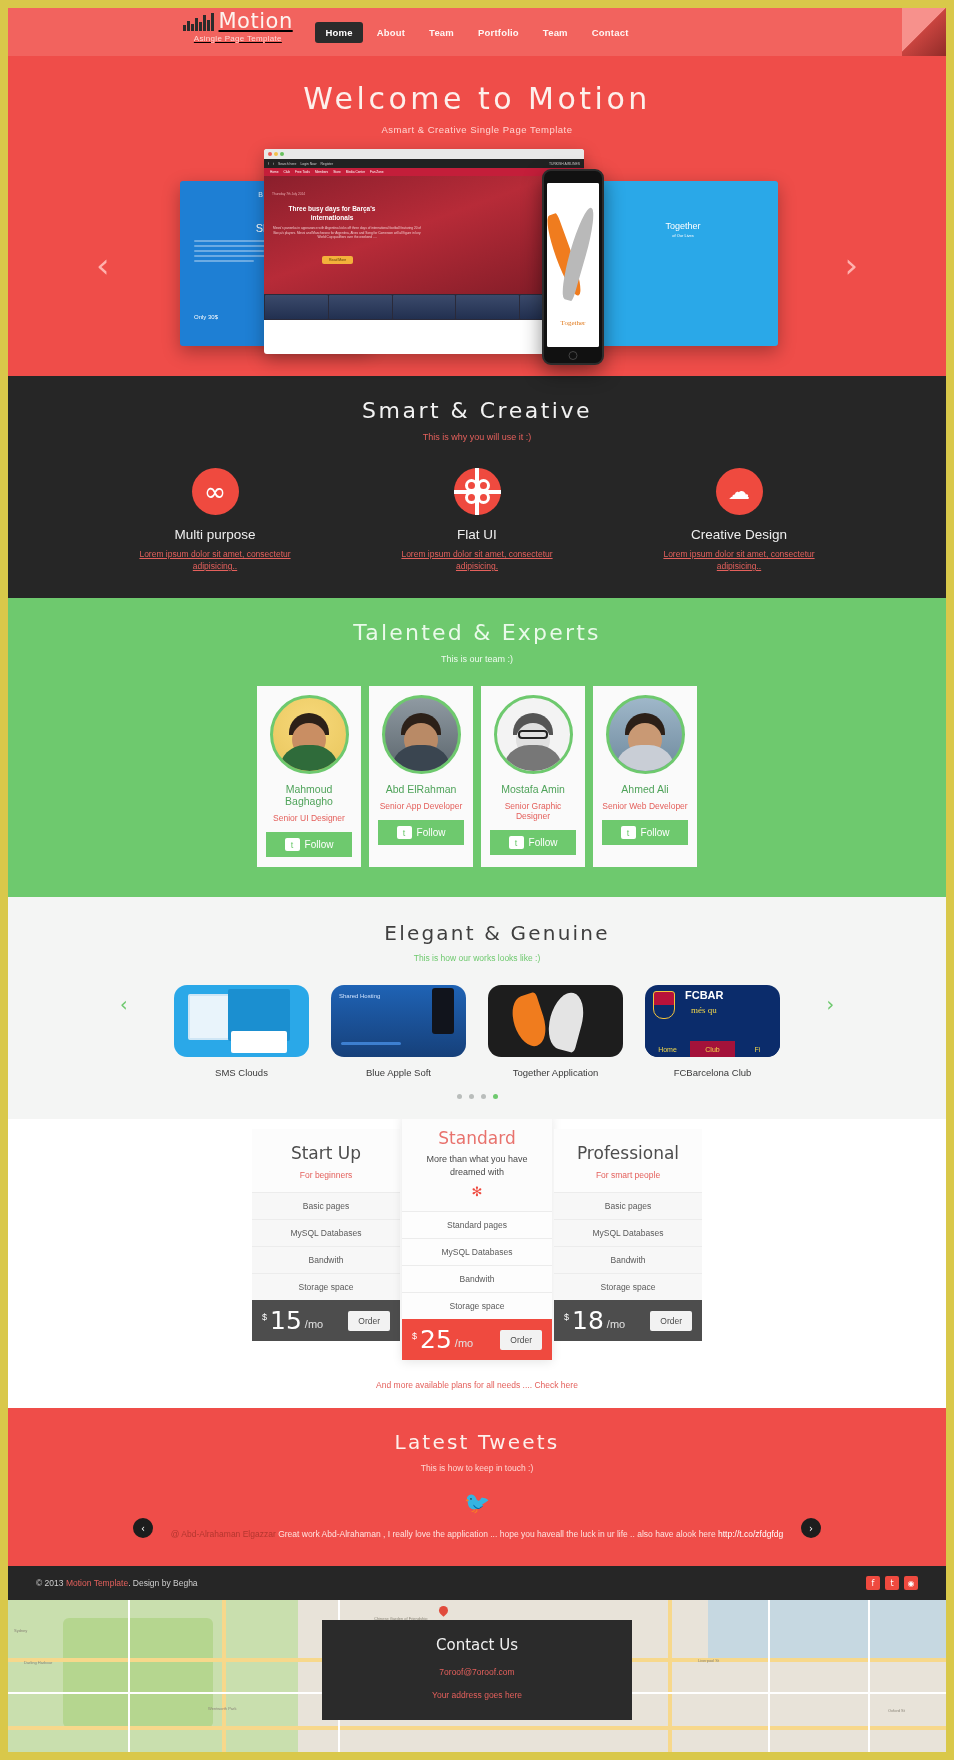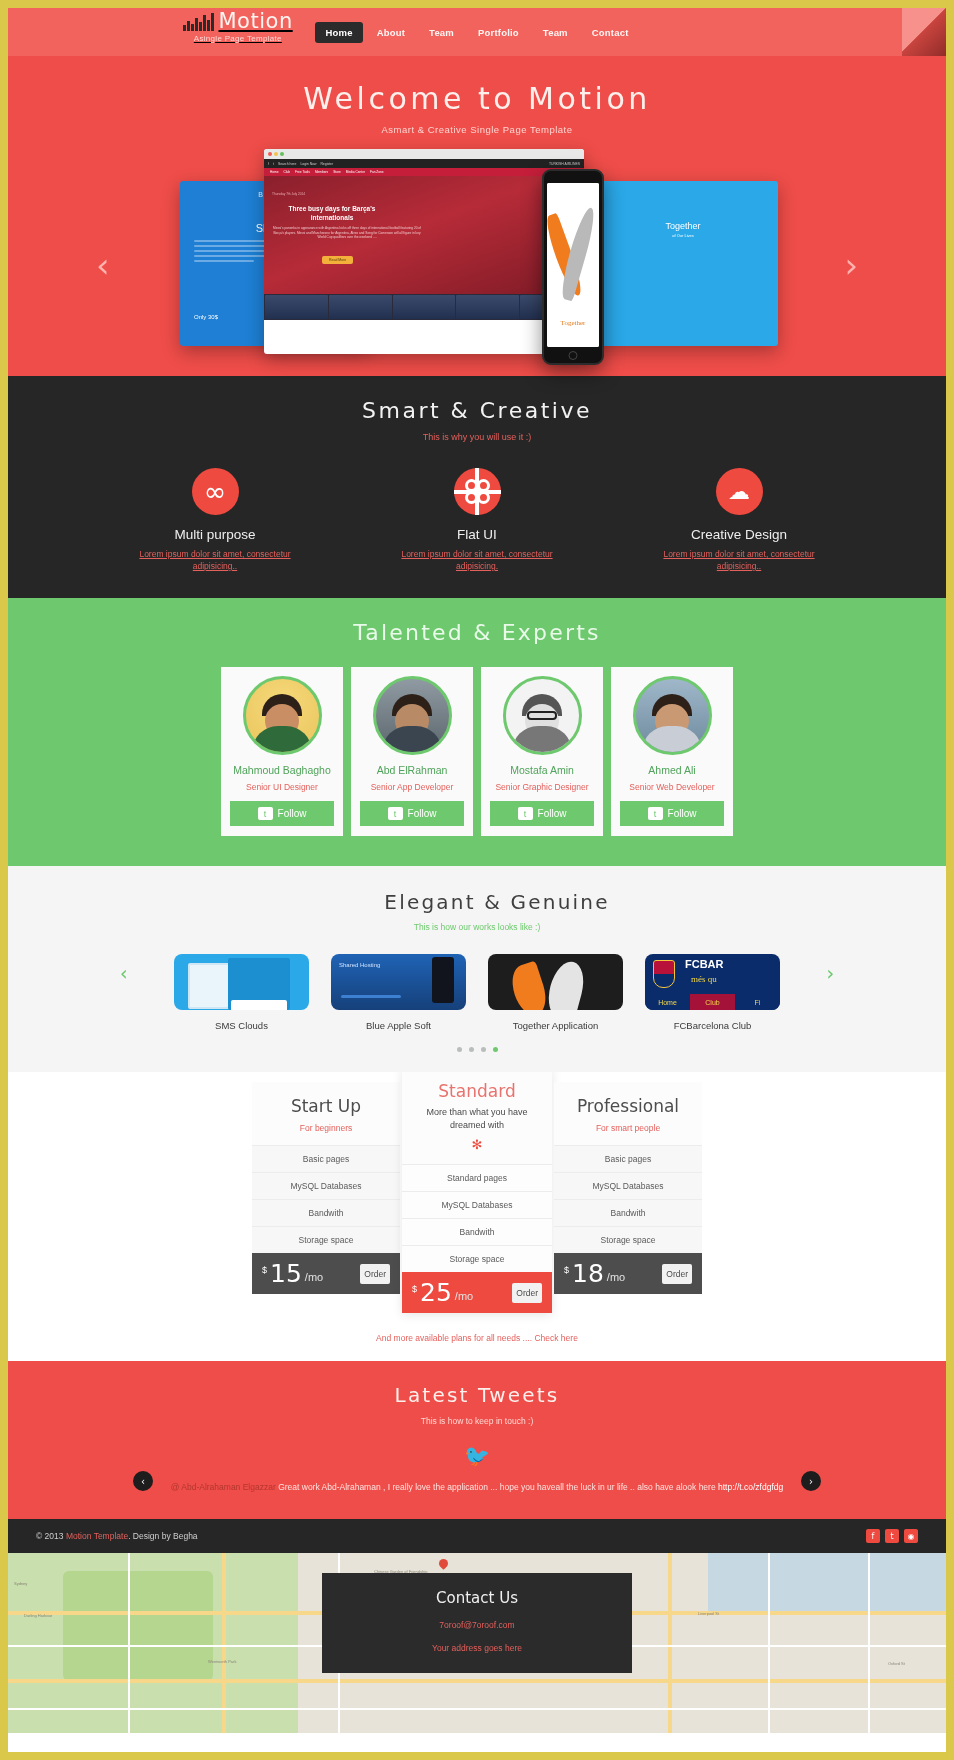--- a/index.html
+++ b/index.html
@@ -118,21 +118,21 @@
   .feat h3 { font-size:13.5px; color:#efefef; font-weight:normal; margin-top:12px; }
   .feat p { font-size:8.5px; color:#e4605c; line-height:12px; margin-top:6px;text-decoration:underline; }
   
   .team { background:#6ec96e; padding:22px 0 30px; text-align:center; }
   .team h2 {
     font-size:22px; color:#eafaea; font-weight:normal; letter-spacing:2.2px;
     font-family:"DejaVu Sans", sans-serif;
   }
   .team .sub { font-size:9px; color:#eefaee; margin-top:9px; }
   .team-row { display:flex; justify-content:center; gap:8px; margin-top:22px; }
-  .card { width:122px; background:#fafafa; padding:9px 9px 10px; }
+  .card { width:104px; background:#fafafa; padding:9px 9px 10px; }
   .avatar {
     width:79px; height:79px; border-radius:50%; margin:0 auto;
     border:3px solid #6ec96e; overflow:hidden; position:relative;
   }
   .a1{background:radial-gradient(circle at 50% 35%,#f7d97a,#e8c55c);}
   .a2{background:linear-gradient(#8f9aa2,#5c666d);}
   .a3{background:#f3f3f3;}
   .a4{background:linear-gradient(#9fb7c9,#6f8a9e);}
   .face{position:absolute;left:50%;top:34%;transform:translateX(-50%);width:34px;height:34px;border-radius:50%;background:#c98e63;}
   .a2 .face{background:#b98a66;} .a3 .face{background:#e0e0e0;} .a4 .face{background:#c99974;}
@@ -155,21 +155,21 @@
   
   .portfolio { background:#f4f5f4; padding:24px 0 20px; text-align:center; position:relative;}
   .portfolio h2 {
     font-size:20px; color:#3f3f3f; font-weight:normal; letter-spacing:2.2px;
     font-family:"DejaVu Sans", sans-serif;
     padding-left:40px;
   }
   .portfolio .sub { font-size:8.5px; color:#6ec96e; margin-top:8px; }
   .pf-row { display:flex; justify-content:center; gap:22px; margin-top:22px; }
   .pf { width:135px; }
-  .pf .thumb { width:135px; height:56px; border-radius:8px; overflow:hidden; position:relative; }
+  .pf .thumb { width:135px; height:72px; border-radius:13px; overflow:hidden; position:relative; }
   .t1{background:#2aa8e8;}
   .t2{background:linear-gradient(#1f63b5,#16407a);}
   .t3{background:#1d1d1d;}
   .t4{background:#0b2c6b;}
   .pf .cap { font-size:9.5px; color:#3a3a3a; margin-top:10px; }
   .p-arrow { position:absolute; top:96px; font-size:19px; color:#6ec96e; cursor:pointer;
     font-family:"DejaVu Sans", sans-serif; }
   .p-arrow.l{ left:112px; } .p-arrow.r{ right:112px; }
   .dots { display:flex; gap:7px; justify-content:center; margin-top:16px; }
   .dots i { width:5px;height:5px;border-radius:50%;background:#b9bdbb;display:block;}
@@ -193,21 +193,21 @@
   .plan.feat-plan li{ background:#fdfdfd; }
   .plan .foot {
     background:#4d4d4d; display:flex; align-items:center; padding:8px 10px; gap:3px;
   }
   .plan.feat-plan .foot { background:#ef4a3f; }
   .foot .cur { color:#fff; font-size:9px; align-self:flex-start; margin-top:4px; }
   .foot .amt { color:#fff; font-size:25px; font-family:"DejaVu Sans",sans-serif; line-height:25px;}
   .foot .per { color:#e2e2e2; font-size:11px; align-self:flex-end; margin-bottom:3px;}
   .foot .order {
     margin-left:auto; background:#f2f2f2; color:#4a4a4a; font-size:8.5px;
-    padding:5px 4px; border-radius:2px; cursor:pointer;
+    padding:5px 10px; border-radius:2px; cursor:pointer;
   }
   .more { text-align:center; font-size:8.5px; color:#e4605c; padding:20px 0 18px;}
   
   .tweets { background:#ef4d49; padding:22px 0 24px; text-align:center; position:relative;}
   .tweets h2 {
     font-size:20px; color:#fdf0ec; font-weight:normal; letter-spacing:2.2px;
     font-family:"DejaVu Sans", sans-serif;
   }
   .tweets .sub { font-size:8.5px; color:#ffd7d3; margin-top:9px; }
   .bird { font-size:21px; color:#fff; margin-top:18px; }
@@ -398,20 +398,21 @@
             <span class="cloud">☁</span>
           </div>
         <h3>Creative Design</h3>
         <p>Lorem ipsum dolor sit amet, consectetur adipisicing..</p>
       </div>
     </div>
   </section>
 
   <section class="team">
     <h2>Talented &amp; Experts</h2>
+    <div class="sub">This is our team :)</div>
     <div class="team-row">
       <div class="card">
         <div class="avatar a1">
           <div class="hair"></div>
             <div class="face"></div>
             <div class="body"></div>
         </div>
         <div class="nm">Mahmoud Baghagho</div>
         <div class="rl">Senior UI Designer</div>
         <div class="follow">

